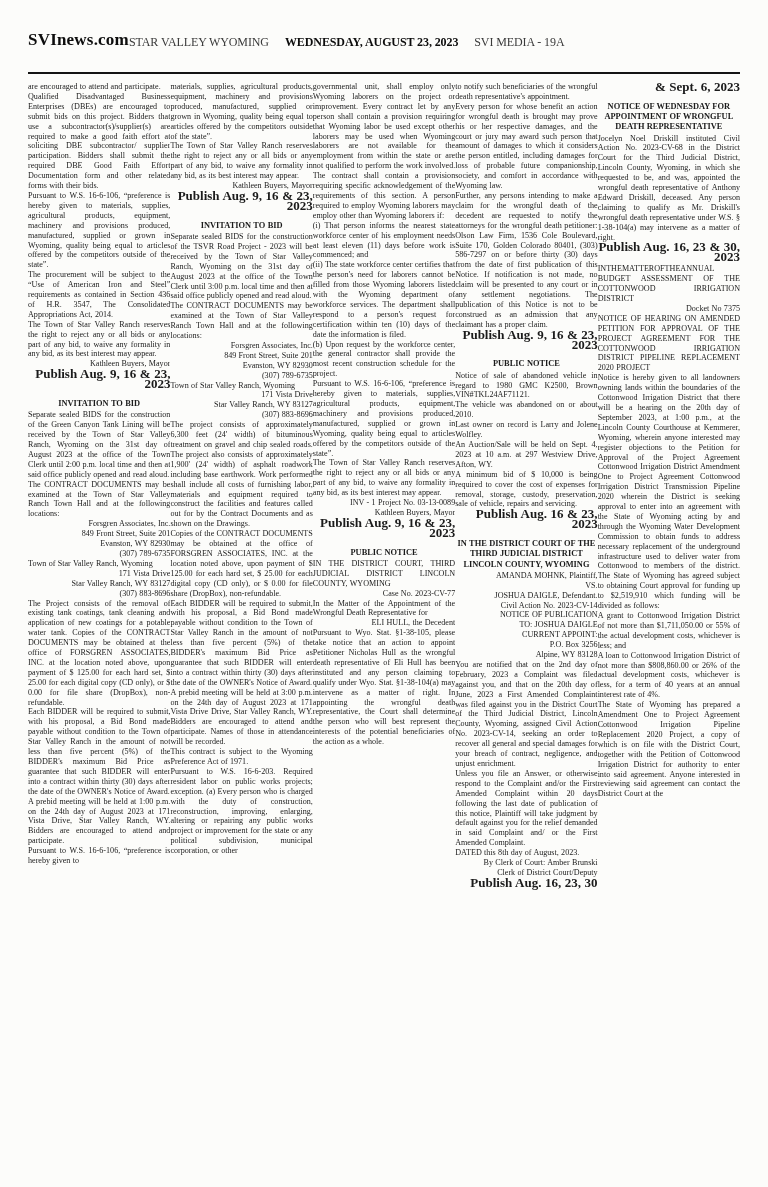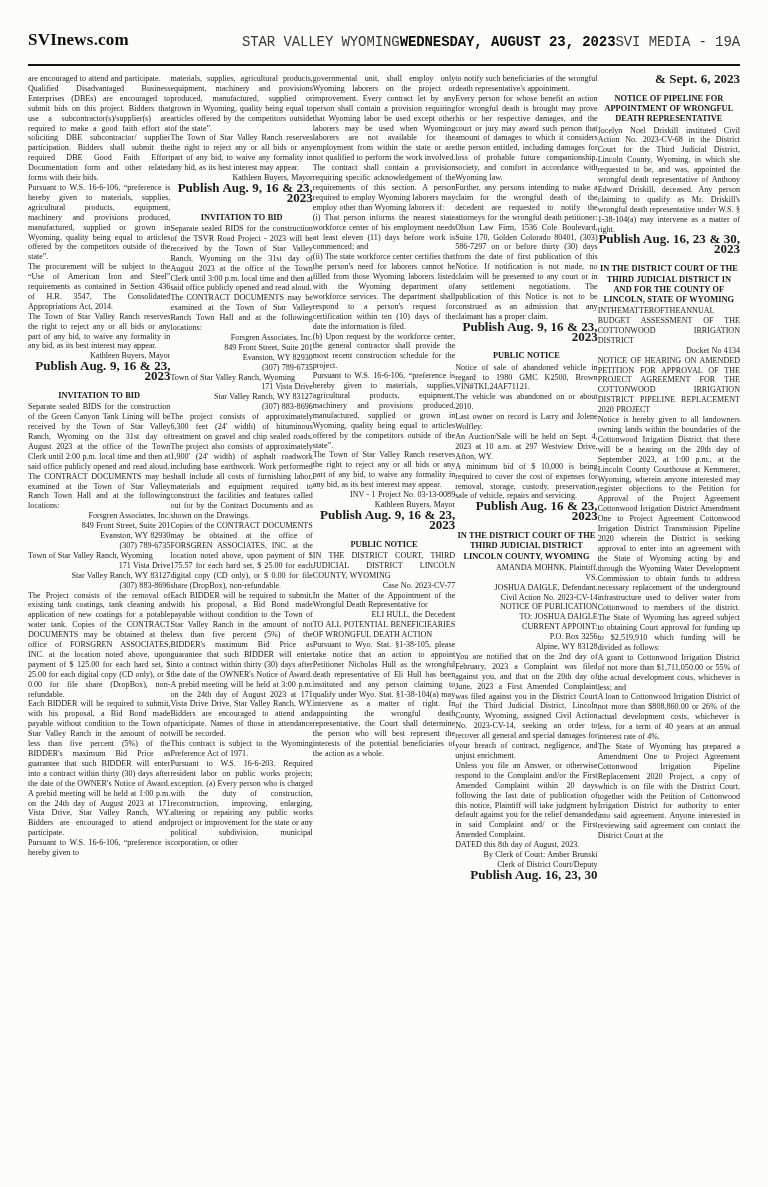--- a/index.html
+++ b/index.html
@@ -8,31 +8,31 @@
     width:768px; height:1187px;
     margin:0 auto;
     background:#fcfcfa;
     box-sizing:border-box;
     padding:0 28px;
     font-family:"Liberation Serif","DejaVu Serif",serif;
     color:#1b1b1b;
     overflow:hidden;
   }
   .hdr {
-    display:flex; justify-content:space-between; align-items:flex-end;
-    padding-top:30px; padding-bottom:14px;
+    display:flex; justify-content:flex-start; align-items:flex-end;
+    padding-top:30px; padding-bottom:22px;
     border-bottom:2.5px solid #141414;
   }
   .masthead {
     font-weight:bold; font-size:17px; letter-spacing:0.2px; color:#0d0d0d;
   }
   .dateline {
-    font-family:Liberation Mono, monospace;
-    font-size:14px; letter-spacing:-0.1px; color:#3a3a3a;
-    display:flex; gap:0; align-items:baseline; white-space:nowrap;
+    font-family:Liberation Serif, serif;
+    font-size:12px; letter-spacing:-0.1px; color:#3a3a3a;
+    display:flex; gap:16px; align-items:baseline; white-space:nowrap;
   }
   .dateline b { color:#0d0d0d; }
   .columns {
     display:flex; 
     padding-top:8px;
     height:1110px; overflow:hidden;
   }
   .col { flex:1 1 0; min-width:0; overflow:hidden; }
   .blk {
     margin:0;
@@ -96,42 +96,41 @@
         <p class="blk body">The CONTRACT DOCUMENTS may be examined at the Town of Star Valley Ranch Town Hall and at the following locations:</p>
         <p class="blk line">Forsgren Associates, Inc.</p>
         <p class="blk line">849 Front Street, Suite 201</p>
         <p class="blk line">Evanston, WY 82930</p>
         <p class="blk line">(307) 789-6735</p>
         <p class="blk body">Town of Star Valley Ranch, Wyoming</p>
         <p class="blk line">171 Vista Drive</p>
         <p class="blk line">Star Valley Ranch, WY 83127</p>
         <p class="blk line">(307) 883-8696</p>
         <p class="blk body">The project consists of approximately 6,300 feet (24' width) of bituminous treatment on gravel and chip sealed roads. The project also consists of approximately 1,900' (24' width) of asphalt roadwork including base earthwork. Work performed shall include all costs of furnishing labor, materials and equipment required to construct the facilities and features called out for by the Contract Documents and as shown on the Drawings.</p>
-        <p class="blk body">Copies of the CONTRACT DOCUMENTS may be obtained at the office of FORSGREN ASSOCIATES, INC. at the location noted above, upon payment of $ 175.57 for each hard set, $ 25.00 for each digital copy (CD only), or $ 0.00 for file share (DropBox), non-refundable.</p>
+        <p class="blk body">Copies of the CONTRACT DOCUMENTS may be obtained at the office of FORSGREN ASSOCIATES, INC. at the location noted above, upon payment of $ 125.00 for each hard set, $ 25.00 for each digital copy (CD only), or $ 0.00 for file share (DropBox), non-refundable.</p>
         <p class="blk body">Each BIDDER will be required to submit, with his proposal, a Bid Bond made payable without condition to the Town of Star Valley Ranch in the amount of not less than five percent (5%) of the BIDDER's maximum Bid Price as guarantee that such BIDDER will enter into a contract within thirty (30) days after the date of the OWNER's Notice of Award.</p>
         <p class="blk body">A prebid meeting will be held at 3:00 p.m. on the 24th day of August 2023 at 171 Vista Drive Drive, Star Valley Ranch, WY. Bidders are encouraged to attend and participate. Names of those in attendance will be recorded.</p>
         <p class="blk body">This contract is subject to the Wyoming Preference Act of 1971.</p>
         <p class="blk body">Pursuant to W.S. 16-6-203. Required resident labor on public works projects; exception. (a) Every person who is charged with the duty of construction, reconstruction, improving, enlarging, altering or repairing any public works project or improvement for the state or any political subdivision, municipal corporation, or other</p>
       </div>
       <div class="col">
         <p class="blk body">governmental unit, shall employ only Wyoming laborers on the project or improvement. Every contract let by any person shall contain a provision requiring that Wyoming labor be used except other laborers may be used when Wyoming laborers are not available for the employment from within the state or are not qualified to perform the work involved. The contract shall contain a provision requiring specific acknowledgement of the requirements of this section. A person required to employ Wyoming laborers may employ other than Wyoming laborers if:</p>
         <p class="blk body">(i) That person informs the nearest state workforce center of his employment needs at least eleven (11) days before work is commenced; and</p>
         <p class="blk body">(ii) The state workforce center certifies that the person's need for laborers cannot be filled from those Wyoming laborers listed with the Wyoming department of workforce services. The department shall respond to a person's request for certification within ten (10) days of the date the information is filed.</p>
         <p class="blk body">(b) Upon request by the workforce center, the general contractor shall provide the most recent construction schedule for the project.</p>
         <p class="blk body">Pursuant to W.S. 16-6-106, “preference is hereby given to materials, supplies, agricultural products, equipment, machinery and provisions produced, manufactured, supplied or grown in Wyoming, quality being equal to articles offered by the competitors outside of the state”.</p>
         <p class="blk body">The Town of Star Valley Ranch reserves the right to reject any or all bids or any part of any bid, to waive any formality in any bid, as its best interest may appear.</p>
         <p class="blk line">INV - 1  Project No. 03-13-0089</p>
         <p class="blk line">Kathleen Buyers, Mayor</p>
         <p class="blk publish">Publish Aug. 9, 16 &amp; 23, 2023</p>
         <p class="blk heading">PUBLIC NOTICE</p>
         <p class="blk body">IN THE DISTRICT COURT, THIRD JUDICIAL DISTRICT LINCOLN COUNTY, WYOMING</p>
         <p class="blk line">Case No. 2023-CV-77</p>
         <p class="blk body">In the Matter of the Appointment of the Wrongful Death Representative for</p>
         <p class="blk line">ELI HULL, the Decedent</p>
-        <p class="blk body">TO ALL POTENTIAL BENEFICIEARIES OF WRONGFUL DEATH ACTION</p>
         <p class="blk body">Pursuant to Wyo. Stat. §1-38-105, please take notice that an action to appoint Petitioner Nicholas Hull as the wrongful death representative of Eli Hull has been instituted and any person claiming to qualify under Wyo. Stat. §1-38-104(a) may intervene as a matter of right. In appointing the wrongful death representative, the Court shall determine the person who will best represent the interests of the potential beneficiaries of the action as a whole.</p>
       </div>
       <div class="col">
         <p class="blk body">to notify such beneficiaries of the wrongful death representative's appointment.</p>
         <p class="blk body">Every person for whose benefit an action for wrongful death is brought may prove his or her respective damages, and the court or jury may award such person that amount of damages to which it considers the person entitled, including damages for loss of probable future companionship, society, and comfort in accordance with Wyoming law.</p>
         <p class="blk body">Further, any persons intending to make a claim for the wrongful death of the decedent are requested to notify the attorneys for the wrongful death petitioner: Olson Law Firm, 1536 Cole Boulevard, Suite 170, Golden Colorado 80401, (303) 586-7297 on or before thirty (30) days from the date of first publication of this Notice. If notification is not made, no claim will be presented to any court or in any settlement negotiations. The publication of this Notice is not to be construed as an admission that any claimant has a proper claim.</p>
         <p class="blk publish">Publish Aug. 9, 16 &amp; 23, 2023</p>
         <p class="blk heading">PUBLIC NOTICE</p>
         <p class="blk body">Notice of sale of abandoned vehicle in regard to 1980 GMC K2500, Brown VIN#TKL24AF71121.</p>
         <p class="blk body">The vehicle was abandoned on or about 2010.</p>
@@ -151,26 +150,25 @@
         <p class="blk line">Alpine, WY 83128</p>
         <p class="blk body">You are notified that on the 2nd day of February, 2023 a Complaint was filed against you, and that on the 20th day of June, 2023 a First Amended Complaint was filed against you in the District Court of the Third Judicial District, Lincoln County, Wyoming, assigned Civil Action No. 2023-CV-14, seeking an order to recover all general and special damages for your breach of contract, negligence, and unjust enrichment.</p>
         <p class="blk body">Unless you file an Answer, or otherwise respond to the Complaint and/or the First Amended Complaint within 20 days following the last date of publication of this notice, Plaintiff will take judgment by default against you for the relief demanded in said Complaint and/ or the First Amended Complaint.</p>
         <p class="blk body">DATED this 8th day of August, 2023.</p>
         <p class="blk line">By Clerk of Court: Amber Brunski</p>
         <p class="blk line">Clerk of District Court/Deputy</p>
         <p class="blk publish">Publish Aug. 16, 23, 30</p>
       </div>
       <div class="col">
         <p class="blk publish">&amp; Sept. 6, 2023</p>
-        <p class="blk heading">NOTICE OF PIPELINE FOR APPOINTMENT OF WRONGFUL DEATH REPRESENTATIVE</p>
+        <p class="blk heading">NOTICE OF WEDNESDAY FOR APPOINTMENT OF WRONGFUL DEATH REPRESENTATIVE</p>
         <p class="blk body">Jocelyn Noel Driskill instituted Civil Action No. 2023-CV-68 in the District Court for the Third Judicial District, Lincoln County, Wyoming, in which she requested to be, and was, appointed the wrongful death representative of Anthony Edward Driskill, deceased.  Any person claiming to qualify as Mr. Driskill's wrongful death representative under W.S. § 1-38-104(a) may intervene as a matter of right.</p>
         <p class="blk publish">Publish Aug. 16, 23 &amp; 30, 2023</p>
-        <p class="blk heading">IN THE DISTRICT COURT OF THE THIRD JUDICIAL DISTRICT IN AND FOR THE COUNTY OF LINCOLN, STATE OF WYOMING</p>
         <p class="blk body">INTHEMATTEROFTHEANNUAL BUDGET ASSESSMENT OF THE COTTONWOOD IRRIGATION DISTRICT</p>
-        <p class="blk line">Docket No 4134</p>
+        <p class="blk line">Docket No 7375</p>
         <p class="blk body">NOTICE OF HEARING ON AMENDED PETITION FOR APPROVAL OF THE PROJECT AGREEMENT FOR THE COTTONWOOD IRRIGATION DISTRICT PIPELINE REPLACEMENT 2020 PROJECT</p>
         <p class="blk body">Notice is hereby given to all landowners owning lands within the boundaries of the Cottonwood Irrigation District that there will be a hearing on the 20th day of September 2023, at 1:00 p.m., at the Lincoln County Courthouse at Kemmerer, Wyoming, wherein anyone interested may register objections to the Petition for Approval of the Project Agreement Cottonwood Irrigation District Amendment One to Project Agreement Cottonwood Irrigation District Transmission Pipeline 2020 wherein the District is seeking approval to enter into an agreement with the State of Wyoming acting by and through the Wyoming Water Development Commission to obtain funds to address necessary replacement of the underground infrastructure used to deliver water from Cottonwood to members of the district. The State of Wyoming has agreed subject to obtaining Court approval for funding up to $2,519,910 which funding will be divided as follows:</p>
         <p class="blk body">A grant to Cottonwood Irrigation District of not more than $1,711,050.00 or 55% of the actual development costs, whichever is less; and</p>
         <p class="blk body">A loan to Cottonwood Irrigation District of not more than $808,860.00 or 26% of the actual development costs, whichever is less, for a term of 40 years at an annual interest rate of 4%.</p>
         <p class="blk body">The State of Wyoming has prepared a Amendment One to Project Agreement Cottonwood Irrigation Pipeline Replacement 2020 Project, a copy of which is on file with the District Court, together with the Petition of Cottonwood Irrigation District for authority to enter into said agreement. Anyone interested in reviewing said agreement can contact the District Court at the</p>
       </div>
     </main>
 </div>
 
 </body></html>

